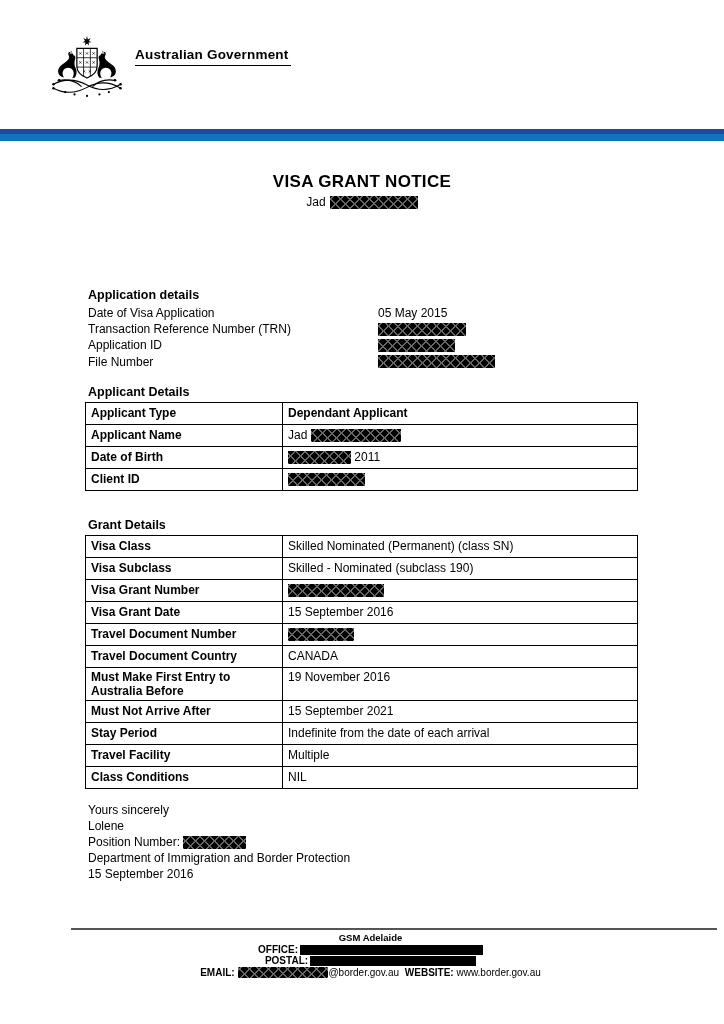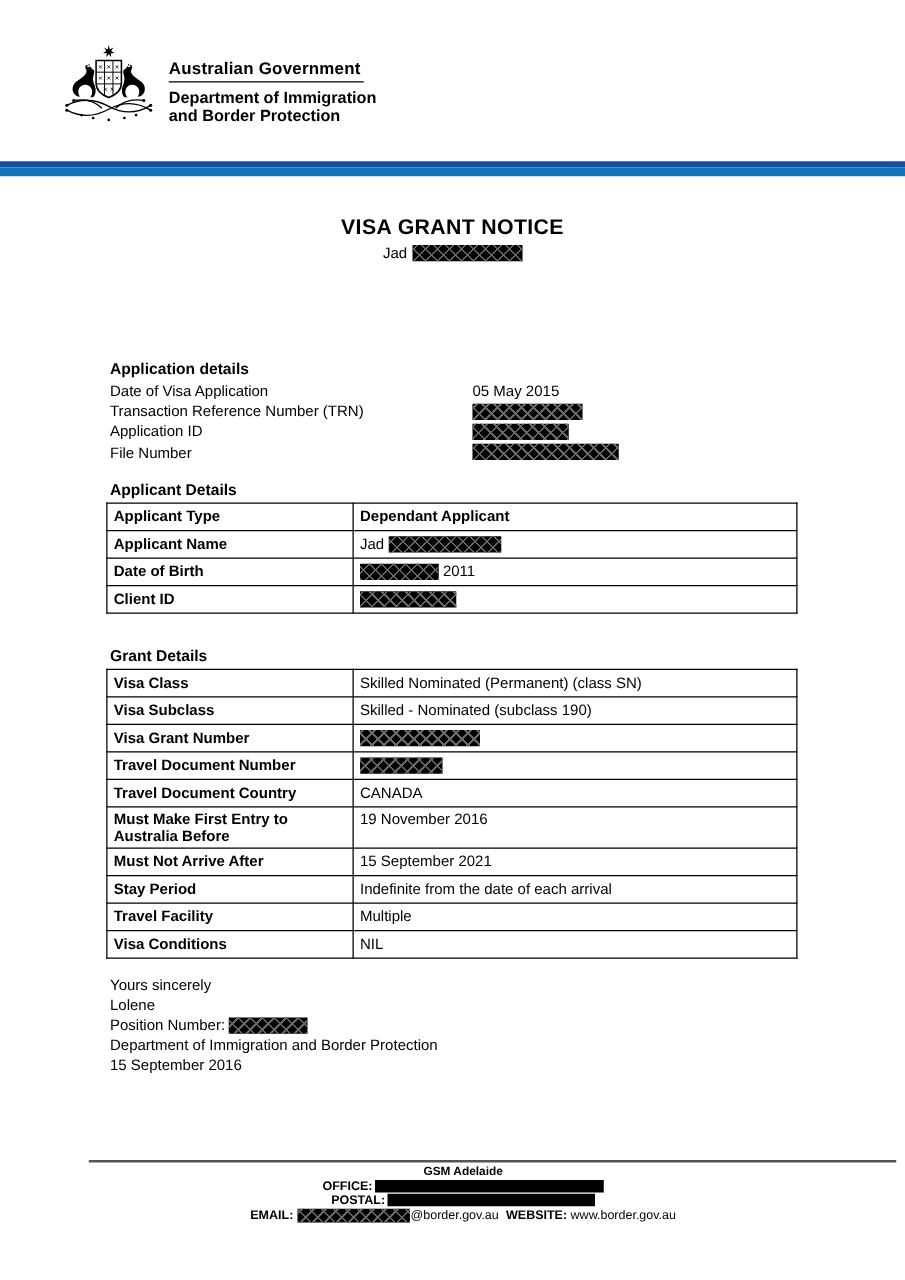--- a/index.html
+++ b/index.html
@@ -98,24 +98,20 @@
           <circle cx="86" cy="58" r="1.6"></circle>
         <circle cx="22" cy="73" r="1.4"></circle>
           <circle cx="78" cy="73" r="1.4"></circle>
         <circle cx="34" cy="76" r="1.4"></circle>
           <circle cx="66" cy="76" r="1.4"></circle>
         <circle cx="50" cy="78" r="1.4"></circle>
       </g>
     </svg>
     <div class="header-text">
       <div class="gov-title">Australian Government</div>
-      <div class="dept-title">
-        <div>Department of Immigration</div>
-        <div>and Border Protection</div>
-      </div>
     </div>
   </div>
 
   <div class="blue-bar">
     <div class="bar-dark"></div>
     <div class="bar-light"></div>
   </div>
 
   <div class="title-block">
     <h1 class="doc-title">VISA GRANT NOTICE</h1>
@@ -190,20 +186,24 @@
     </tr>
     <tr>
       <td class="lbl">Visa Subclass</td>
       <td>Skilled - Nominated (subclass 190)</td>
     </tr>
     <tr>
       <td class="lbl">Visa Grant Number</td>
       <td><span class="redact" style="width:96px"></span></td>
     </tr>
     <tr>
+      <td class="lbl">Visa Grant Date</td>
+      <td>15 September 2016</td>
+    </tr>
+    <tr>
       <td class="lbl">Travel Document Number</td>
       <td><span class="redact" style="width:66px"></span></td>
     </tr>
     <tr>
       <td class="lbl">Travel Document Country</td>
       <td>CANADA</td>
     </tr>
     <tr>
       <td class="lbl">Must Make First Entry to Australia Before</td>
       <td style="vertical-align:top">19 November 2016</td>
@@ -214,21 +214,21 @@
     </tr>
     <tr>
       <td class="lbl">Stay Period</td>
       <td>Indefinite from the date of each arrival</td>
     </tr>
     <tr>
       <td class="lbl">Travel Facility</td>
       <td>Multiple</td>
     </tr>
     <tr>
-      <td class="lbl">Visa Conditions</td>
+      <td class="lbl">Class Conditions</td>
       <td>NIL</td>
     </tr>
   </tbody>
     </table>
 
   <div class="signoff">
     <div>Yours sincerely</div>
     <div>Lolene</div>
     <div>
       <span>Position Number:</span>

